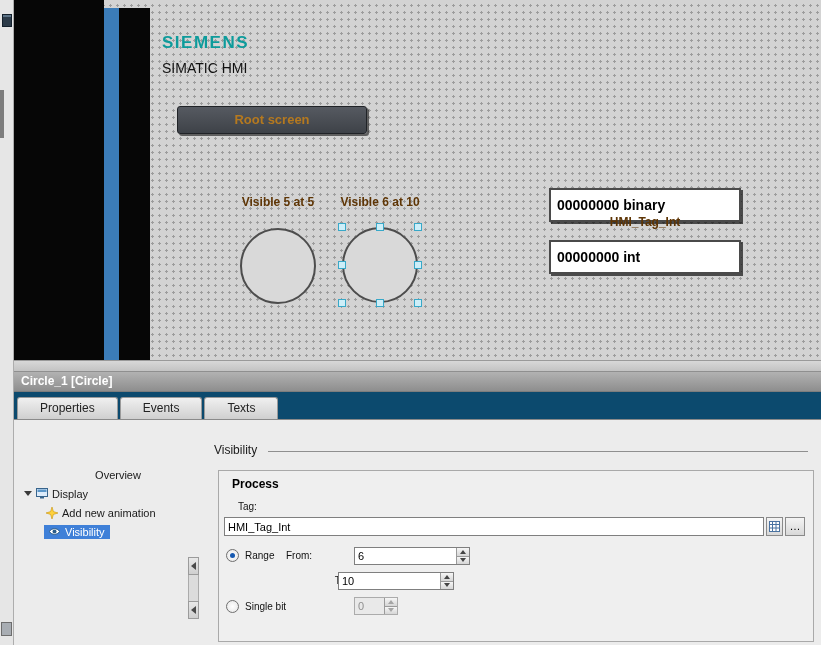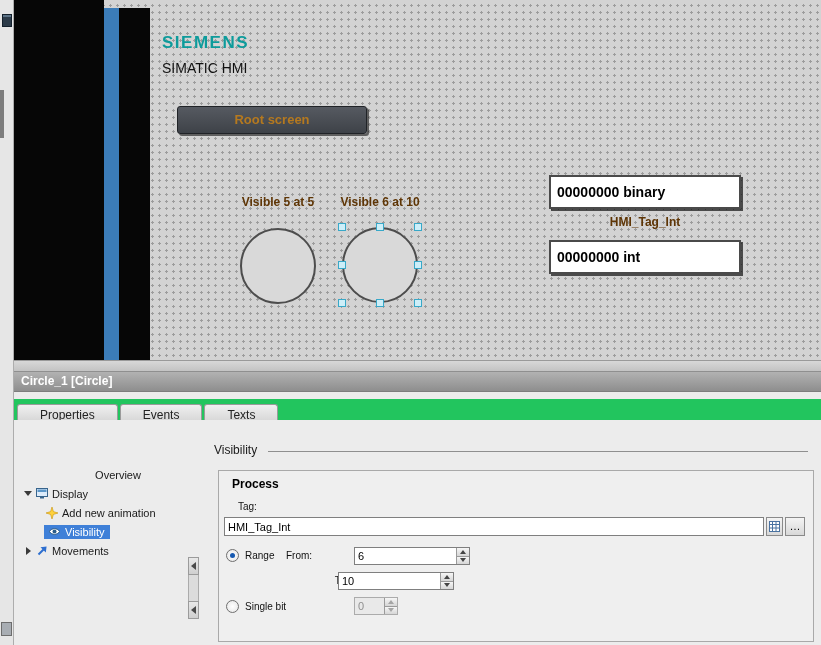--- a/index.html
+++ b/index.html
@@ -40,21 +40,21 @@
 
   
   .inspector { position:absolute; left:14px; top:360px; width:807px; height:285px; background:#ececec; }
   .h-split { position:absolute; left:0; top:0; width:807px; height:12px; background:linear-gradient(#d8d8d8,#c3c3c3);
     border-top:1px solid #9a9a9a; border-bottom:1px solid #8f8f8f; cursor:row-resize; }
   .title-bar { position:absolute; left:0; top:12px; width:807px; height:20px;
     background:linear-gradient(#b2b2b2,#8e8e8e); border-bottom:1px solid #7d7d7d;
     color:#fff; font-size:12px; font-weight:bold; line-height:19px; padding-left:7px; }
 
   .tab-bar { position:absolute; left:0; top:32px; width:807px; height:28px; display:flex; align-items:flex-end;
-    background:#22c55e; padding-left:3px; border-bottom:1px solid #8a8a8a;margin-top:7px; }
+    background:#0c4a6e; padding-left:3px; border-bottom:1px solid #8a8a8a; }
   .tab { height:22px; line-height:21px; padding:0 22px; font-size:12px; color:#222;
     background:linear-gradient(#f0f0f0,#cfcfcf); border:1px solid #9a9a9a; border-bottom:none;
     border-radius:3px 3px 0 0; margin-right:2px; cursor:pointer; }
   .tab.active { position:relative; z-index:3; height:27px; line-height:26px; background:#ececec; font-weight:bold; margin-bottom:-1px; }
 
   .content { position:absolute; left:0; top:60px; width:807px; height:225px; background:#ececec; }
 
   
   .tree { position:absolute; left:0; top:0; width:174px; height:225px; }
   .tree-row { position:absolute; left:0; width:100%; height:19px; display:flex; align-items:center; font-size:11px; color:#1a1a1a; cursor:pointer; }
@@ -129,21 +129,21 @@
 
     <div class="handle" style="left:324px; top:223px;"></div>
     <div class="handle" style="left:362px; top:223px;"></div>
     <div class="handle" style="left:400px; top:223px;"></div>
     <div class="handle" style="left:324px; top:261px;"></div>
     <div class="handle" style="left:400px; top:261px;"></div>
     <div class="handle" style="left:324px; top:299px;"></div>
     <div class="handle" style="left:362px; top:299px;"></div>
     <div class="handle" style="left:400px; top:299px;"></div>
 
-    <div class="io-field" style="top:175px;">00000000 binary</div>
+    <div class="io-field" style="top:188px;">00000000 binary</div>
     <div class="io-caption">HMI_Tag_Int</div>
     <div class="io-field" style="top:240px;">00000000 int</div>
   </div>
 
   <div class="inspector">
     <div class="h-split"></div>
     <div class="title-bar">
       <span>Circle_1 [Circle]</span>
     </div>
 
@@ -184,32 +184,20 @@
           <span class="sel">
             <span class="t-icon">
               <svg width="13" height="9" viewBox="0 0 13 9">
                   <path d="M1 4.5 Q6.5 -1.5 12 4.5 Q6.5 10.5 1 4.5 Z" fill="#ffffff" stroke="#2b5d8a"></path>
                   <circle cx="6.5" cy="4.5" r="2" fill="#2b5d8a"></circle>
                 </svg>
             </span>
             <span>Visibility</span>
           </span>
         </div>
-        <div class="tree-row" style="top:121px; padding-left:8px;">
-          <span class="expander">
-              <i class="tri-exp-right"></i>
-            </span>
-          <span class="t-icon">
-            <svg width="12" height="12" viewBox="0 0 12 12">
-                <line x1="2.5" y1="9.5" x2="7.5" y2="4.5" stroke="#2e6fd0" stroke-width="2"></line>
-                <path d="M4.5 2.2 L10.6 1.4 L9.8 7.5 Z" fill="#2e6fd0"></path>
-              </svg>
-          </span>
-          <span>Movements</span>
-        </div>
       </div>
 
       <div class="v-split">
         <div class="v-track"></div>
         <div class="collapse-btn" style="top:137px;">
             <i class="tri-left"></i>
           </div>
         <div class="collapse-btn" style="top:181px;">
             <i class="tri-left"></i>
           </div>

